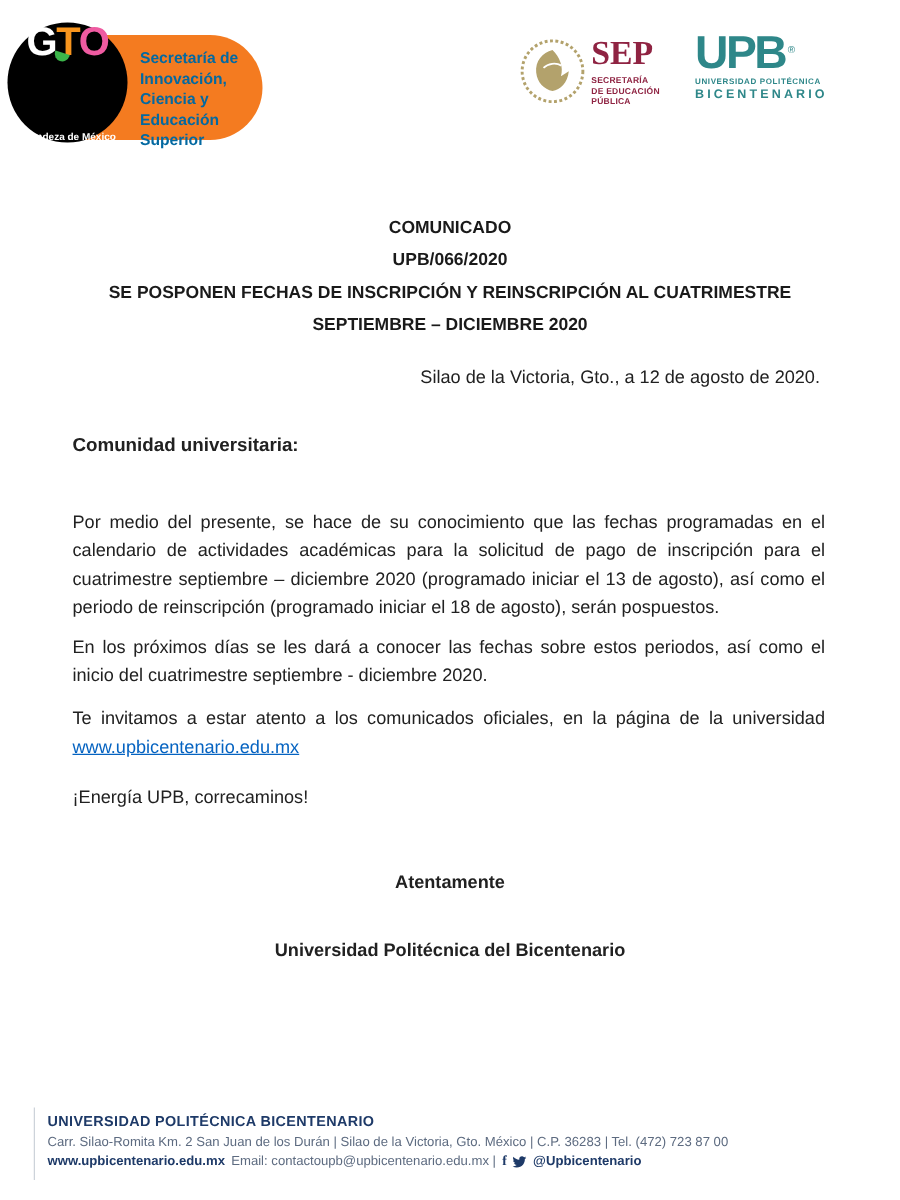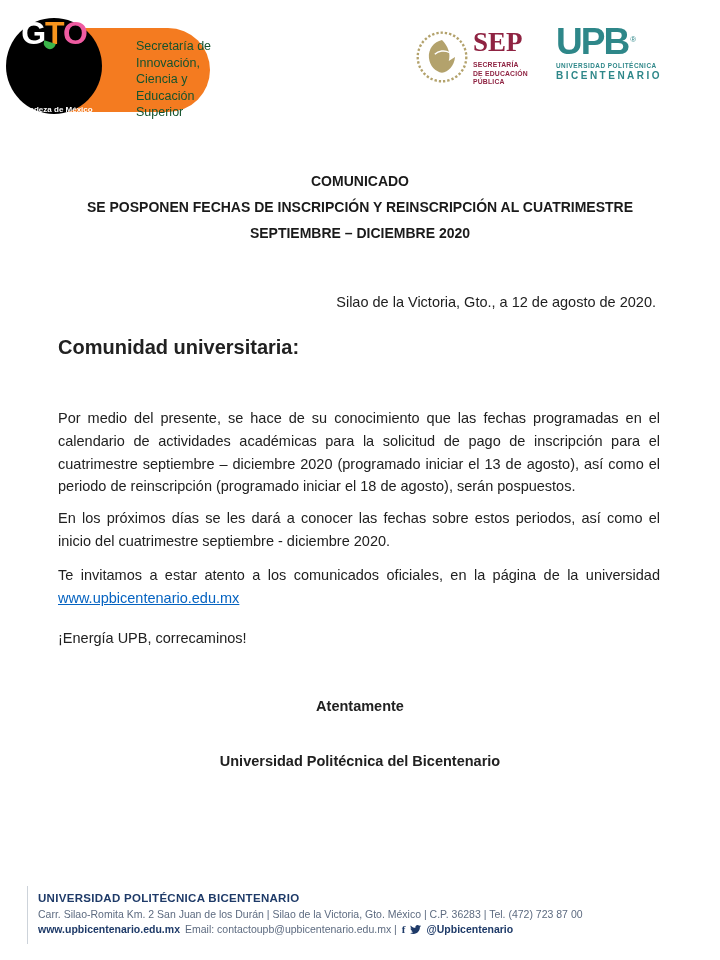--- a/index.html
+++ b/index.html
@@ -33,21 +33,21 @@
   .gto-acronym .g { color: #ffffff; position: relative; }
   .gto-acronym .g .g-leaf {
     position: absolute; left: -2px; bottom: 2px; width: 12px; height: 7px;
     background: #3bb54a; border-radius: 0 0 10px 10px; transform: rotate(18deg);
   }
   .gto-acronym .t { color: #f7941d; }
   .gto-acronym .o { color: #ef5ba1; }
   .gto-tagline { color: #ffffff; font-size: 8px; font-weight: 700; margin-top: 3px; white-space: nowrap; }
   .gto-dept {
     position: absolute; left: 106px; top: 24px; width: 96px;
-    color: #14532d; font-weight: 400; font-size: 12.5px; line-height: 16.5px; margin-left: 24px;
+    color: #0369a1; font-weight: 700; font-size: 12.5px; line-height: 16.5px;
   }
 
   .sep-logo { position: absolute; left: 415px; top: 27px; width: 130px; height: 64px; }
   .sep-eagle { position: absolute; left: 0; top: 0; width: 54px; height: 60px; }
   .sep-acronym {
     position: absolute; left: 58px; top: 0px;
     font-family: "Liberation Serif", serif; font-weight: 700; font-size: 27px; color: #8f2342;
   }
   .sep-dept {
     position: absolute; left: 58px; top: 34px;
@@ -63,22 +63,22 @@
   
   .title-block {
     position: absolute; top: 152px; left: 30px; right: 30px;
     text-align: center; font-size: 14px; font-weight: 700; line-height: 26px; color: #1a1a1a; margin-top: 16px;
   }
   .date-line {
     position: absolute; top: 294px; right: 64px; left: 58px;
     text-align: right; font-size: 14.5px;
   }
   .salutation {
-    position: absolute; top: 336px; left: 58px;
-    font-size: 20px; font-weight: 700;
+    position: absolute; top: 348px; left: 58px;
+    font-size: 15px; font-weight: 700;
   }
   .para {
     position: absolute; left: 58px; width: 602px;
     font-size: 14.5px; line-height: 22.8px; text-align: justify;
   }
   .p1 { top: 407px; }
   .p2 { top: 507px; }
   .p3 { top: 564px; }
   .p4 { top: 627px; text-align: left; }
   .body-link { color: #0563c1; text-decoration: underline; cursor: pointer; }
@@ -142,20 +142,21 @@
   </div>
 
   <div class="upb-logo">
     <div class="upb-acronym"><span>UPB</span><span class="upb-reg">®</span></div>
     <div class="upb-line1">UNIVERSIDAD POLITÉCNICA</div>
     <div class="upb-line2">BICENTENARIO</div>
   </div>
 
   <div class="title-block">
     <div>COMUNICADO</div>
+    <div>UPB/066/2020</div>
     <div>SE POSPONEN FECHAS DE INSCRIPCIÓN Y REINSCRIPCIÓN AL CUATRIMESTRE</div>
     <div>SEPTIEMBRE – DICIEMBRE 2020</div>
   </div>
 
   <div class="date-line">Silao de la Victoria, Gto., a 12 de agosto de 2020.</div>
 
   <div class="salutation">Comunidad universitaria:</div>
 
   <div class="para p1">Por medio del presente, se hace de su conocimiento que las fechas programadas en el calendario de actividades académicas para la solicitud de pago de inscripción para el cuatrimestre septiembre – diciembre 2020 (programado iniciar el 13 de agosto), así como el periodo de reinscripción (programado iniciar el 18 de agosto), serán pospuestos.</div>
   <div class="para p2">En los próximos días se les dará a conocer las fechas sobre estos periodos, así como el inicio del cuatrimestre septiembre - diciembre 2020.</div>

